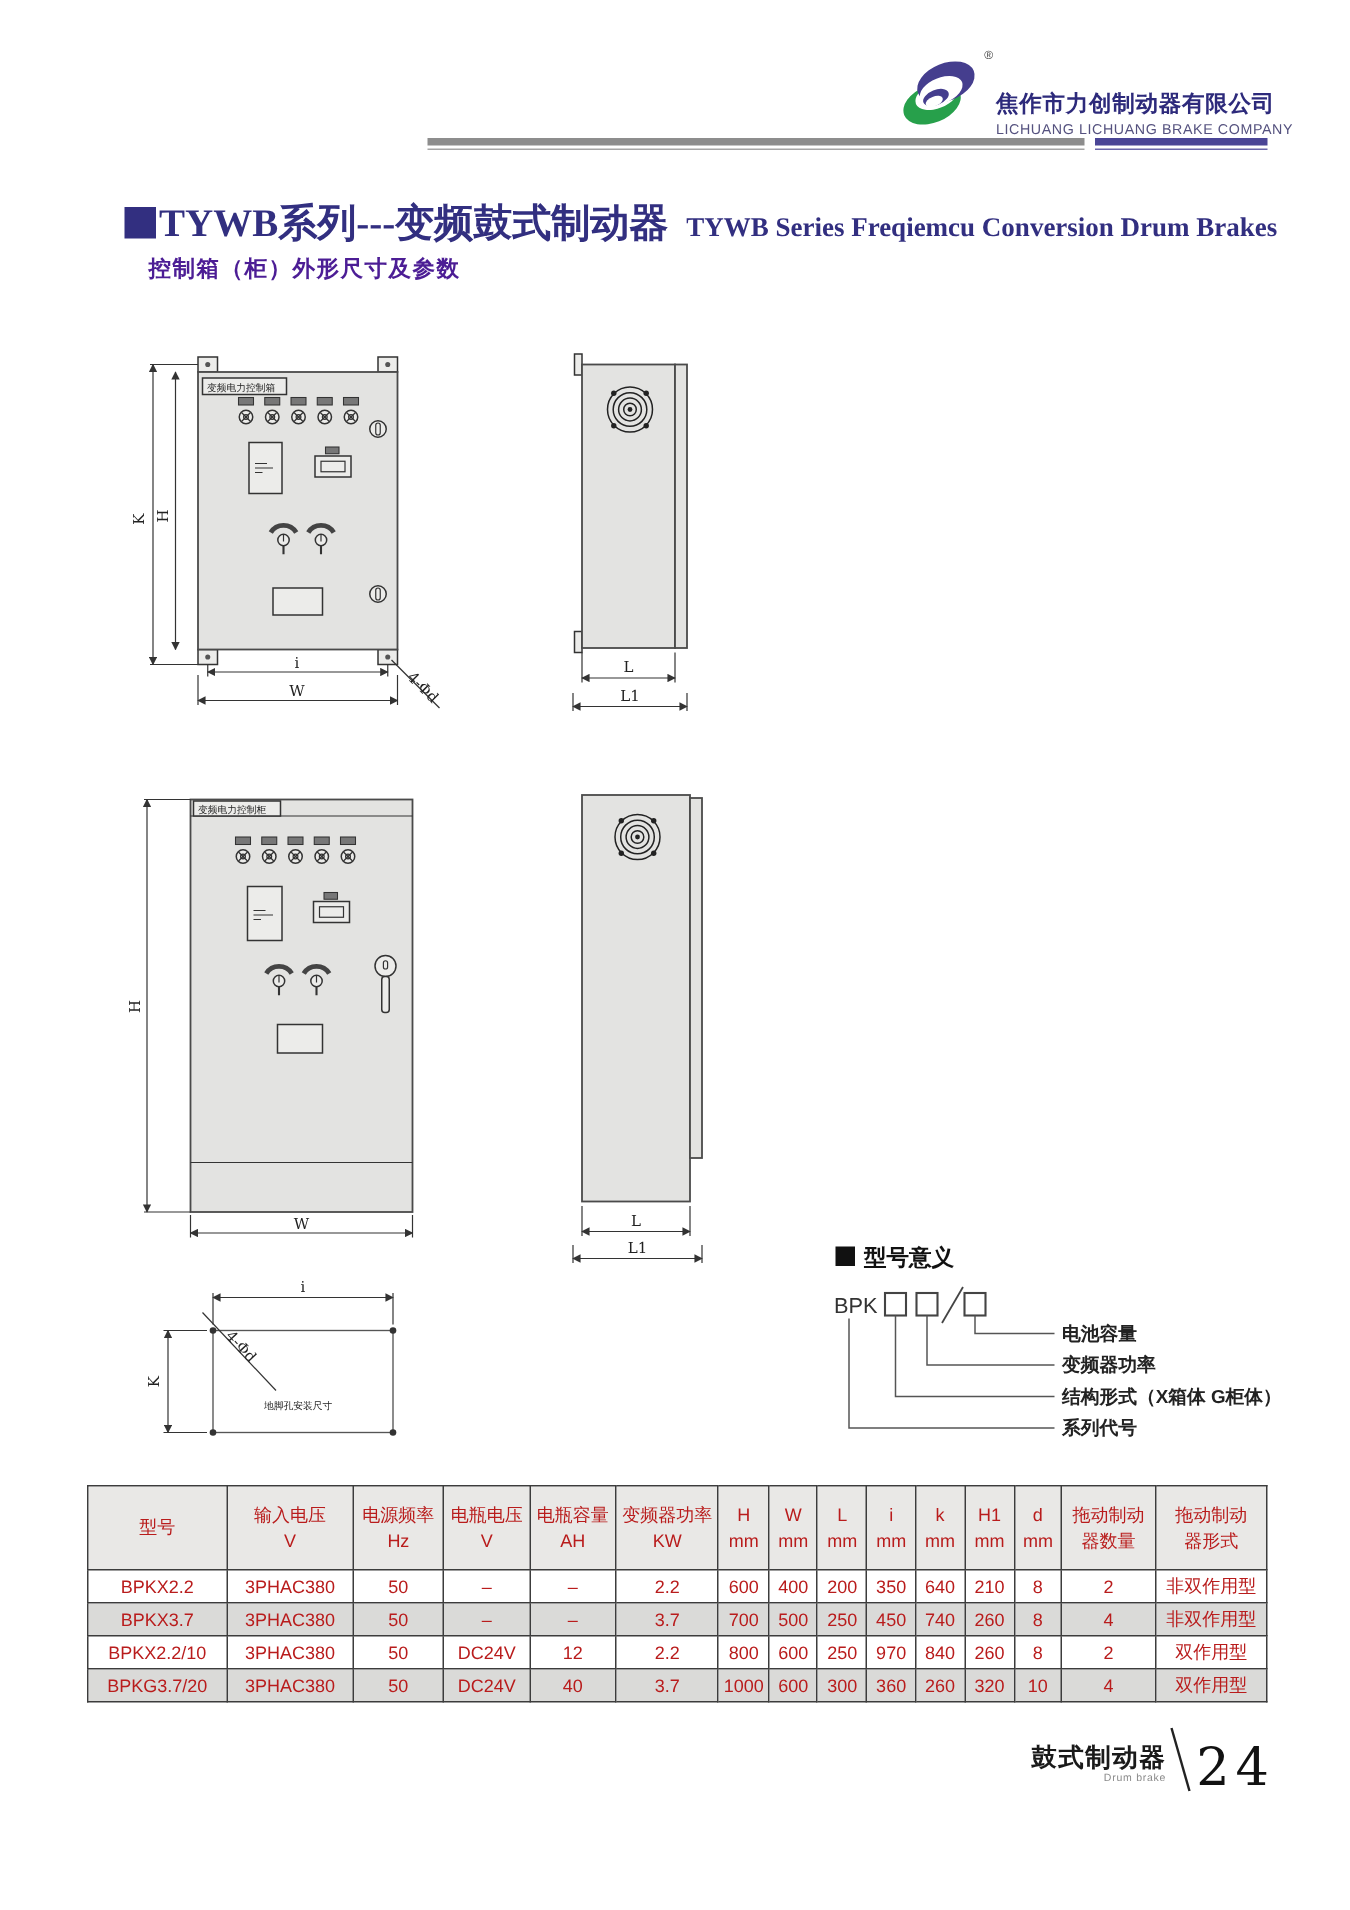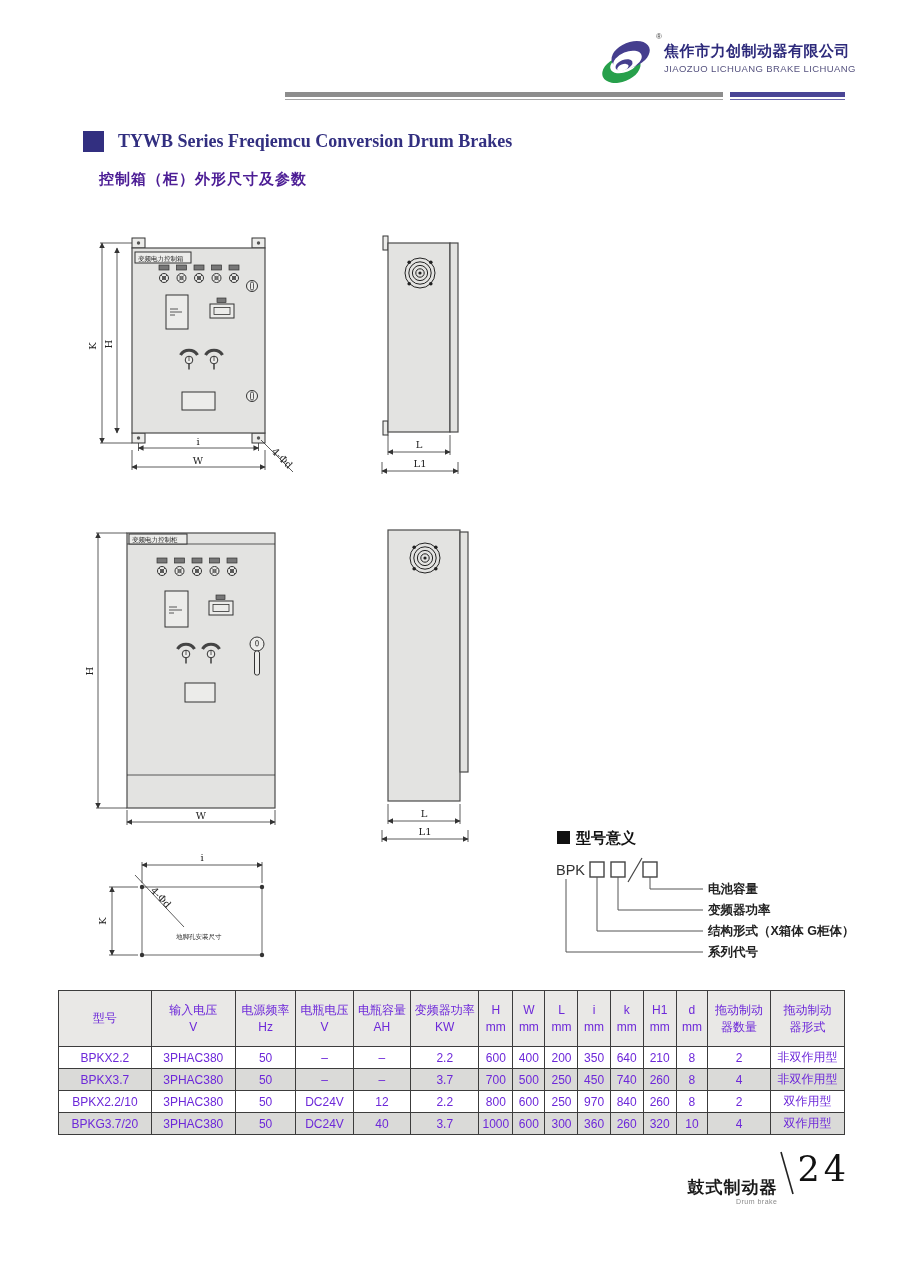--- a/index.html
+++ b/index.html
@@ -4,21 +4,21 @@
 <style>
   html,body{margin:0;padding:0;background:#fff;}
   .page{position:relative;width:900px;height:1273px;background:#fff;overflow:hidden;
         font-family:"Liberation Sans",sans-serif;color:#222;}
 
   
   .brand{position:absolute;top:34px;left:594px;display:flex;align-items:flex-start;}
   .brand .logo{position:relative;width:64px;height:54px;flex:0 0 auto;}
   .brand .reg{position:absolute;top:-2px;right:-4px;font-size:8px;color:#444;}
   .brand-text{margin-left:6px;padding-top:8px;}
-  .brand-cn{font-size:15px;font-weight:bold;color:#2d2a7b;letter-spacing:.5px;white-space:nowrap;}
+  .brand-cn{font-size:15px;font-weight:bold;color:#2d2a7b;letter-spacing:.5px;white-space:nowrap;margin-top:18px;}
   .brand-en{font-size:9.5px;color:#55527f;letter-spacing:.4px;margin-top:2px;white-space:nowrap;}
 
   .bar{position:absolute;top:92px;height:5px;}
   .bar-line{position:absolute;top:99px;height:1px;}
   .bar-gray{left:285px;width:438px;background:#8d8d8d;}
   .line-gray{left:285px;width:438px;background:#a5a5a5;}
   .bar-purple{left:730px;width:115px;background:#4a4596;}
   .line-purple{left:730px;width:115px;background:#6a66aa;}
 
   
@@ -39,34 +39,34 @@
   .dim{font-family:"DejaVu Serif",serif;font-size:10px;fill:#222;}
   .tiny{font-family:"Liberation Sans",sans-serif;font-size:6.5px;fill:#222;}
 
   
   .mm-head{font-family:"Liberation Sans",sans-serif;font-weight:bold;font-size:15px;fill:#111;}
   .mm-label{font-family:"Liberation Sans",sans-serif;font-weight:600;font-size:12.5px;fill:#222;}
   .mm-prefix{font-family:"Liberation Sans",sans-serif;font-size:14.5px;fill:#333;}
 
   
   .spec-table{position:absolute;left:58px;top:990px;width:787px;border-collapse:collapse;
-              table-layout:fixed;font-size:12px;color:#6d28d9;}
+              table-layout:fixed;font-size:12px;color:#b91c1c;}
   .spec-table th,.spec-table td{border:1px solid #3c3c3c;text-align:center;vertical-align:middle;
               padding:0;overflow:hidden;white-space:nowrap;}
   .spec-table thead th{height:55px;font-weight:400;background:#e9e8e6;line-height:1.35;font-size:12px;}
   .spec-table tbody td{height:21px;background:#fff;}
   .spec-table tbody tr.shaded td{background:#dadad8;margin-top:24px;}
 
   
   .footer{position:absolute;top:1150px;left:660px;width:190px;display:flex;justify-content:flex-end;align-items:flex-start;}
-  .foot-label{text-align:right;margin-top:26px;}
+  .foot-label{text-align:right;margin-top:10px;}
   .foot-cn{font-size:17px;font-weight:bold;color:#1a1a1a;letter-spacing:1px;white-space:nowrap;}
   .foot-en{font-size:7px;color:#8a8a8a;margin-top:-1px;letter-spacing:.5px;}
   .foot-slash{margin:0 1px;}
-  .foot-num{font-family:"DejaVu Serif",serif;font-size:35px;color:#111;letter-spacing:4px;line-height:1;margin-top:2px;}
+  .foot-num{font-family:"DejaVu Serif",serif;font-size:35px;color:#111;letter-spacing:4px;line-height:1;margin-top:12px;}
 </style>
 </head>
 <body>
 
 <div class="page">
 
   <div class="brand">
     <div class="logo">
       <svg width="64" height="54" viewBox="0 0 64 54">
         <g transform="rotate(-22 32 28)">
@@ -75,30 +75,31 @@
           <ellipse cx="39" cy="23" rx="20" ry="12.5" fill="#453e8e"></ellipse>
           <ellipse cx="34" cy="27" rx="15" ry="8.5" fill="#ffffff"></ellipse>
           <ellipse cx="29" cy="30" rx="9" ry="5" fill="#453e8e"></ellipse>
           <ellipse cx="27" cy="32" rx="6" ry="3.2" fill="#ffffff"></ellipse>
         </g>
       </svg>
       <span class="reg">®</span>
     </div>
     <div class="brand-text">
       <div class="brand-cn">焦作市力创制动器有限公司</div>
-      <div class="brand-en">JIAOZUO LICHUANG BRAKE LICHUANG</div>
+      <div class="brand-en">LICHUANG LICHUANG BRAKE COMPANY</div>
     </div>
   </div>
   <div class="bar bar-gray"></div>
   <div class="bar-line line-gray"></div>
   <div class="bar bar-purple"></div>
   <div class="bar-line line-purple"></div>
 
   <div class="title-row">
     <span class="title-sq"></span>
+    <span class="title-cn">TYWB系列---变频鼓式制动器</span>
     <span class="title-en">TYWB Series Freqiemcu Conversion Drum Brakes</span>
   </div>
   <div class="subtitle">控制箱（柜）外形尺寸及参数</div>
 
   <div class="drawing" style="left:85px;top:224px;">
     <svg width="225" height="258" viewBox="0 0 225 258">
       <defs>
         <marker id="arwA" viewBox="0 0 10 10" refX="9" refY="5" markerWidth="7" markerHeight="7" orient="auto-start-reverse">
           <path d="M0,0L10,5L0,10z" fill="#333"></path>
         </marker>

